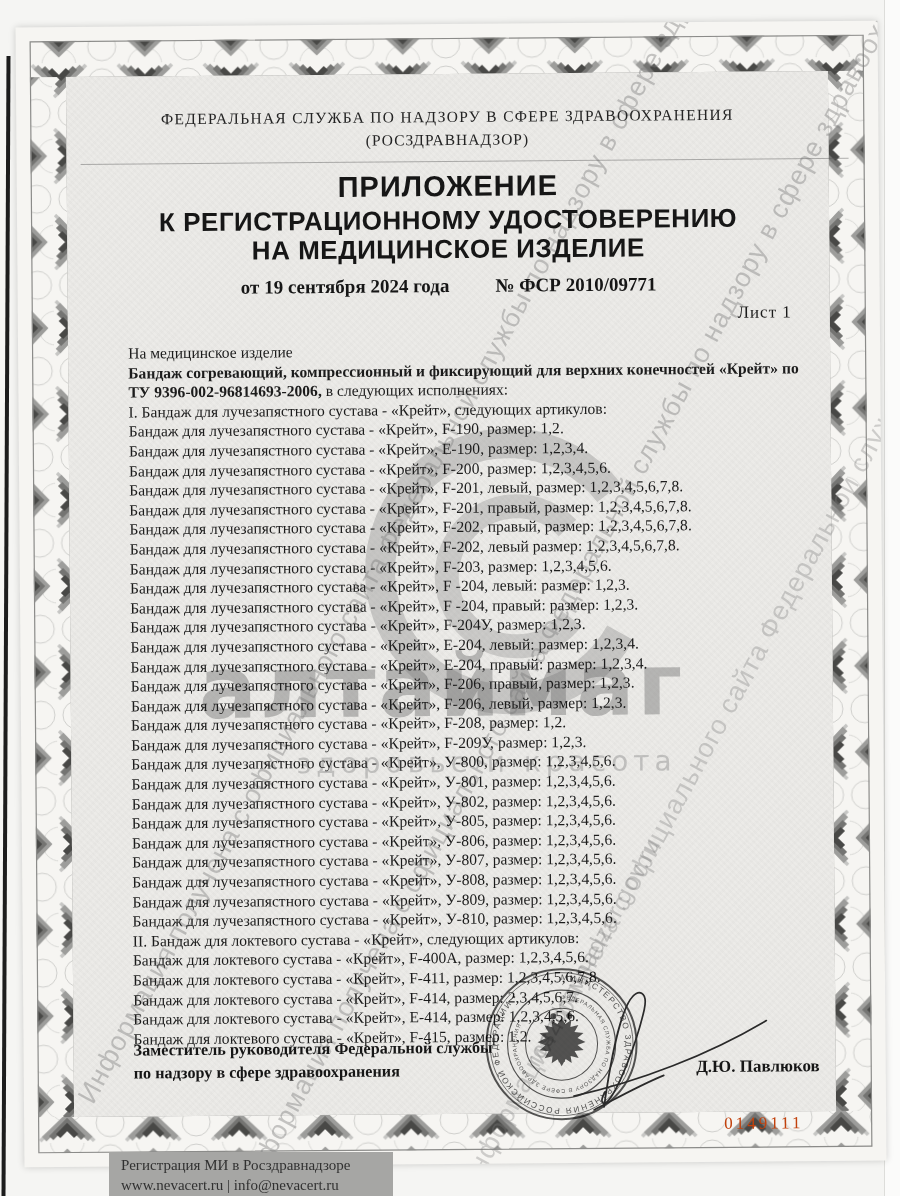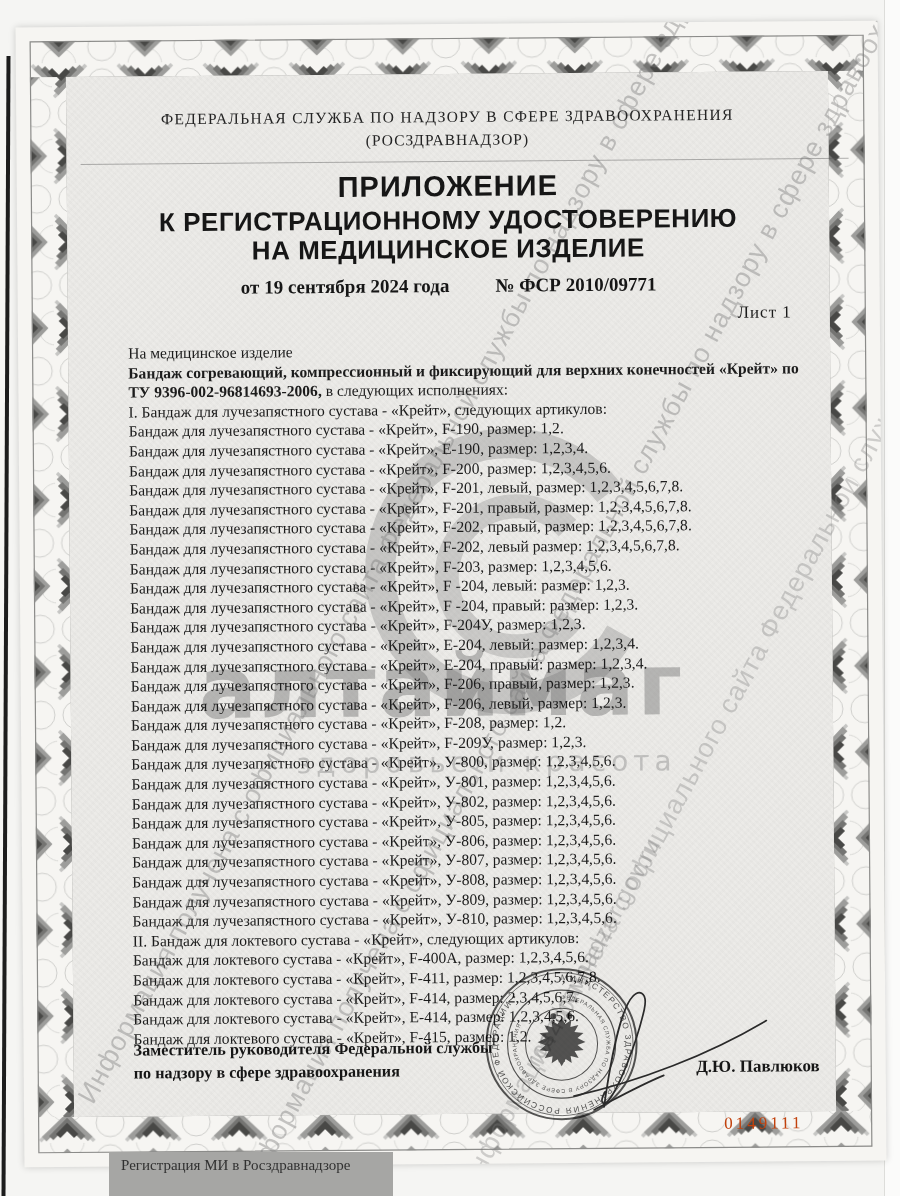--- a/index.html
+++ b/index.html
@@ -276,15 +276,16 @@
         <path d="M55,129 C60,95 70,40 82,22 C90,10 100,14 96,32 C88,66 70,110 60,122 C54,129 50,125 56,114"></path>
         <path d="M45,132 C65,122 90,108 115,98"></path>
         <path d="M25,118 C90,104 160,78 218,44"></path>
       </g>
     </svg>
 
   </div>
 
   <div class="footer-box">
     <div>Регистрация МИ в Росздравнадзоре</div>
+    <div>www.nevacert.ru | info@nevacert.ru</div>
   </div>
 
 </div>
 
 </body></html>

